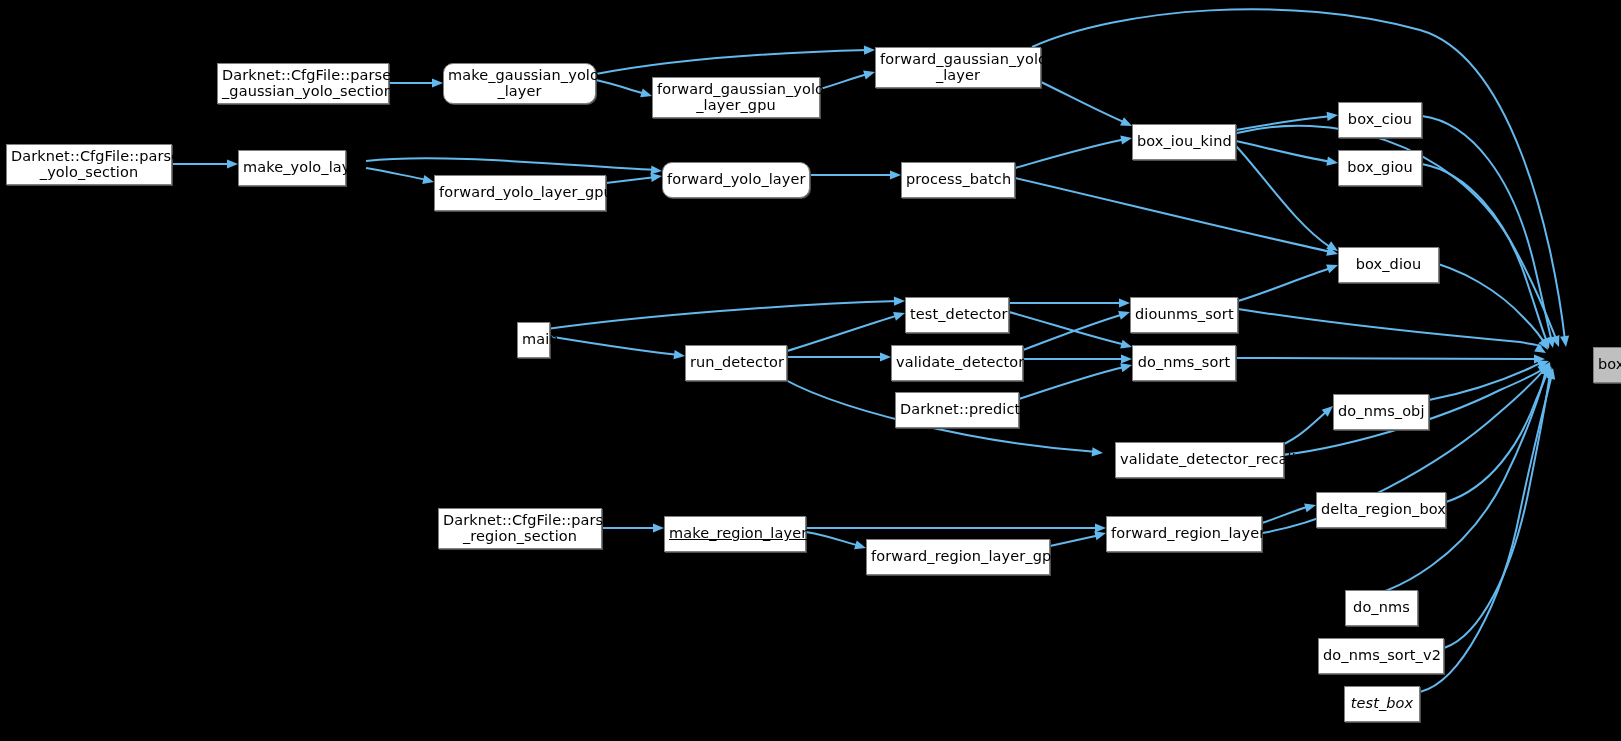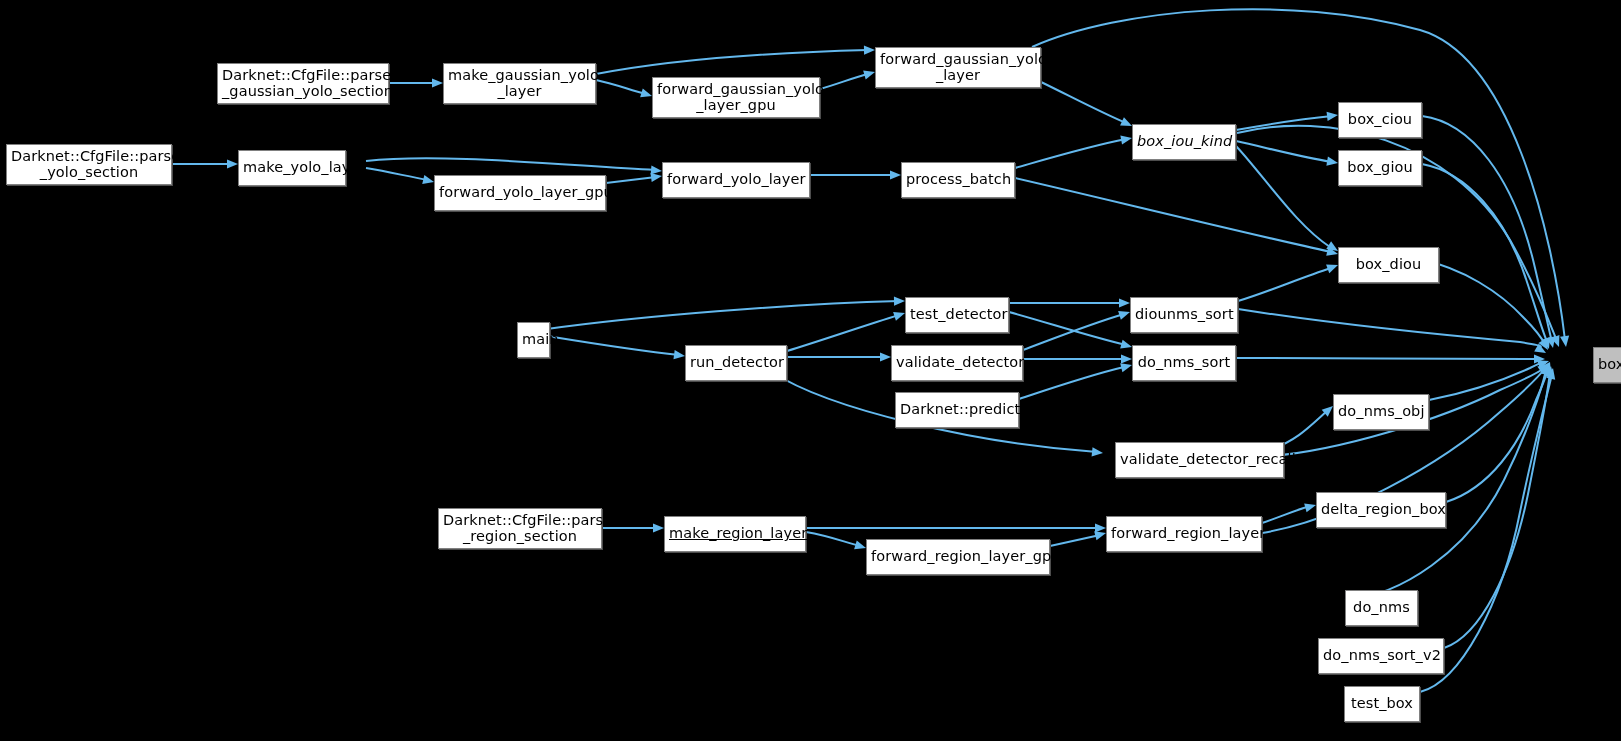--- a/index.html
+++ b/index.html
@@ -113,47 +113,47 @@
         <polygon points="1548,364 1549.4283455916177,375.8372221771371 1540.5765274306475,373.3301690773571"></polygon>
         <polygon points="1551,366 1553.9652325776995,377.54848023595093 1544.8614421826062,376.22145331753325"></polygon>
         <polygon points="1553,368 1555.2035952465721,379.71768611925086 1546.2060854962688,377.798098066257"></polygon>
       </g>
   </svg>
   <div id="node-layer">
       <div class="node" style="left: 217px; top: 63px; width: 172px; height: 41px;"><span class="lbl">Darknet::CfgFile::parse
 _gaussian_yolo_section</span></div>
       <div class="node" style="left: 6px; top: 144px; width: 166px; height: 41px;"><span class="lbl">Darknet::CfgFile::parse
 _yolo_section</span></div>
-      <div class="node" style="left: 443px; top: 63px; width: 153px; height: 41px;"><span class="lbl">make_gaussian_yolo
+      <div class="node" style="left: 443px; top: 63px; width: 153px; height: 41px; border-radius: 10px;"><span class="lbl">make_gaussian_yolo
 _layer</span></div>
       <div class="node" style="left: 652px; top: 77px; width: 168px; height: 41px;"><span class="lbl">forward_gaussian_yolo
 _layer_gpu</span></div>
       <div class="node" style="left: 875px; top: 47px; width: 166px; height: 41px;"><span class="lbl">forward_gaussian_yolo
 _layer</span></div>
       <div class="node" style="left: 238px; top: 150px; width: 108px; height: 27px;"><span class="lbl">make_yolo_layer</span></div>
       <div class="node" style="left: 434px; top: 175px; width: 172px; height: 27px;"><span class="lbl">forward_yolo_layer_gpu</span></div>
-      <div class="node" style="left: 662px; top: 162px; width: 148px; height: 27px;"><span class="lbl">forward_yolo_layer</span></div>
+      <div class="node" style="left: 662px; top: 162px; width: 148px; height: 27px; border-radius: 10px;"><span class="lbl">forward_yolo_layer</span></div>
       <div class="node" style="left: 901px; top: 162px; width: 114px; height: 27px;"><span class="lbl">process_batch</span></div>
-      <div class="node" style="left: 1132px; top: 124px; width: 104px; height: 27px; font-style: italic;"><span class="lbl">box_iou_kind</span></div>
+      <div class="node" style="left: 1132px; top: 124px; width: 104px; height: 27px;"><span class="lbl">box_iou_kind</span></div>
       <div class="node" style="left: 1338px; top: 102px; width: 84px; height: 27px;"><span class="lbl">box_ciou</span></div>
       <div class="node" style="left: 1338px; top: 150px; width: 84px; height: 15px;"><span class="lbl">box_giou</span></div>
       <div class="node" style="left: 1338px; top: 247px; width: 101px; height: 27px;"><span class="lbl">box_diou</span></div>
       <div class="node" style="left: 493px; top: 322px; width: 33px; height: 27px; margin-left: 24px;"><span class="lbl">main</span></div>
       <div class="node" style="left: 685px; top: 345px; width: 102px; height: 27px;"><span class="lbl">run_detector</span></div>
       <div class="node" style="left: 905px; top: 297px; width: 104px; height: 27px;"><span class="lbl">test_detector</span></div>
       <div class="node" style="left: 891px; top: 345px; width: 132px; height: 27px;"><span class="lbl">validate_detector</span></div>
       <div class="node" style="left: 895px; top: 392px; width: 124px; height: 27px;"><span class="lbl">Darknet::predict</span></div>
       <div class="node" style="left: 1130px; top: 297px; width: 108px; height: 27px;"><span class="lbl">diounms_sort</span></div>
       <div class="node" style="left: 1132px; top: 345px; width: 104px; height: 27px;"><span class="lbl">do_nms_sort</span></div>
       <div class="node" style="left: 1103px; top: 442px; width: 169px; height: 27px; margin-left: 12px;"><span class="lbl">validate_detector_recall</span></div>
       <div class="node" style="left: 1333px; top: 394px; width: 96px; height: 27px;"><span class="lbl">do_nms_obj</span></div>
       <div class="node" style="left: 438px; top: 508px; width: 164px; height: 41px;"><span class="lbl">Darknet::CfgFile::parse
 _region_section</span></div>
       <div class="node" style="left: 664px; top: 516px; width: 142px; height: 27px; text-decoration: underline;"><span class="lbl">make_region_layer</span></div>
       <div class="node" style="left: 866px; top: 539px; width: 184px; height: 27px;"><span class="lbl">forward_region_layer_gpu</span></div>
       <div class="node" style="left: 1106px; top: 516px; width: 156px; height: 27px;"><span class="lbl">forward_region_layer</span></div>
       <div class="node" style="left: 1316px; top: 492px; width: 130px; height: 27px;"><span class="lbl">delta_region_box</span></div>
       <div class="node" style="left: 1345px; top: 590px; width: 73px; height: 27px;"><span class="lbl">do_nms</span></div>
       <div class="node" style="left: 1318px; top: 638px; width: 126px; height: 27px;"><span class="lbl">do_nms_sort_v2</span></div>
-      <div class="node" style="left: 1344px; top: 686px; width: 76px; height: 27px;"><span class="lbl">test_box</span></div>
+      <div class="node" style="left: 1344px; top: 686px; width: 76px; height: 27px; font-style: italic;"><span class="lbl">test_box</span></div>
       <div class="node focus" style="left: 1545px; top: 347px; width: 62px; height: 27px; margin-left: 48px;"><span class="lbl">box_iou</span></div>
     </div>
 </div>
 
 </body></html>

